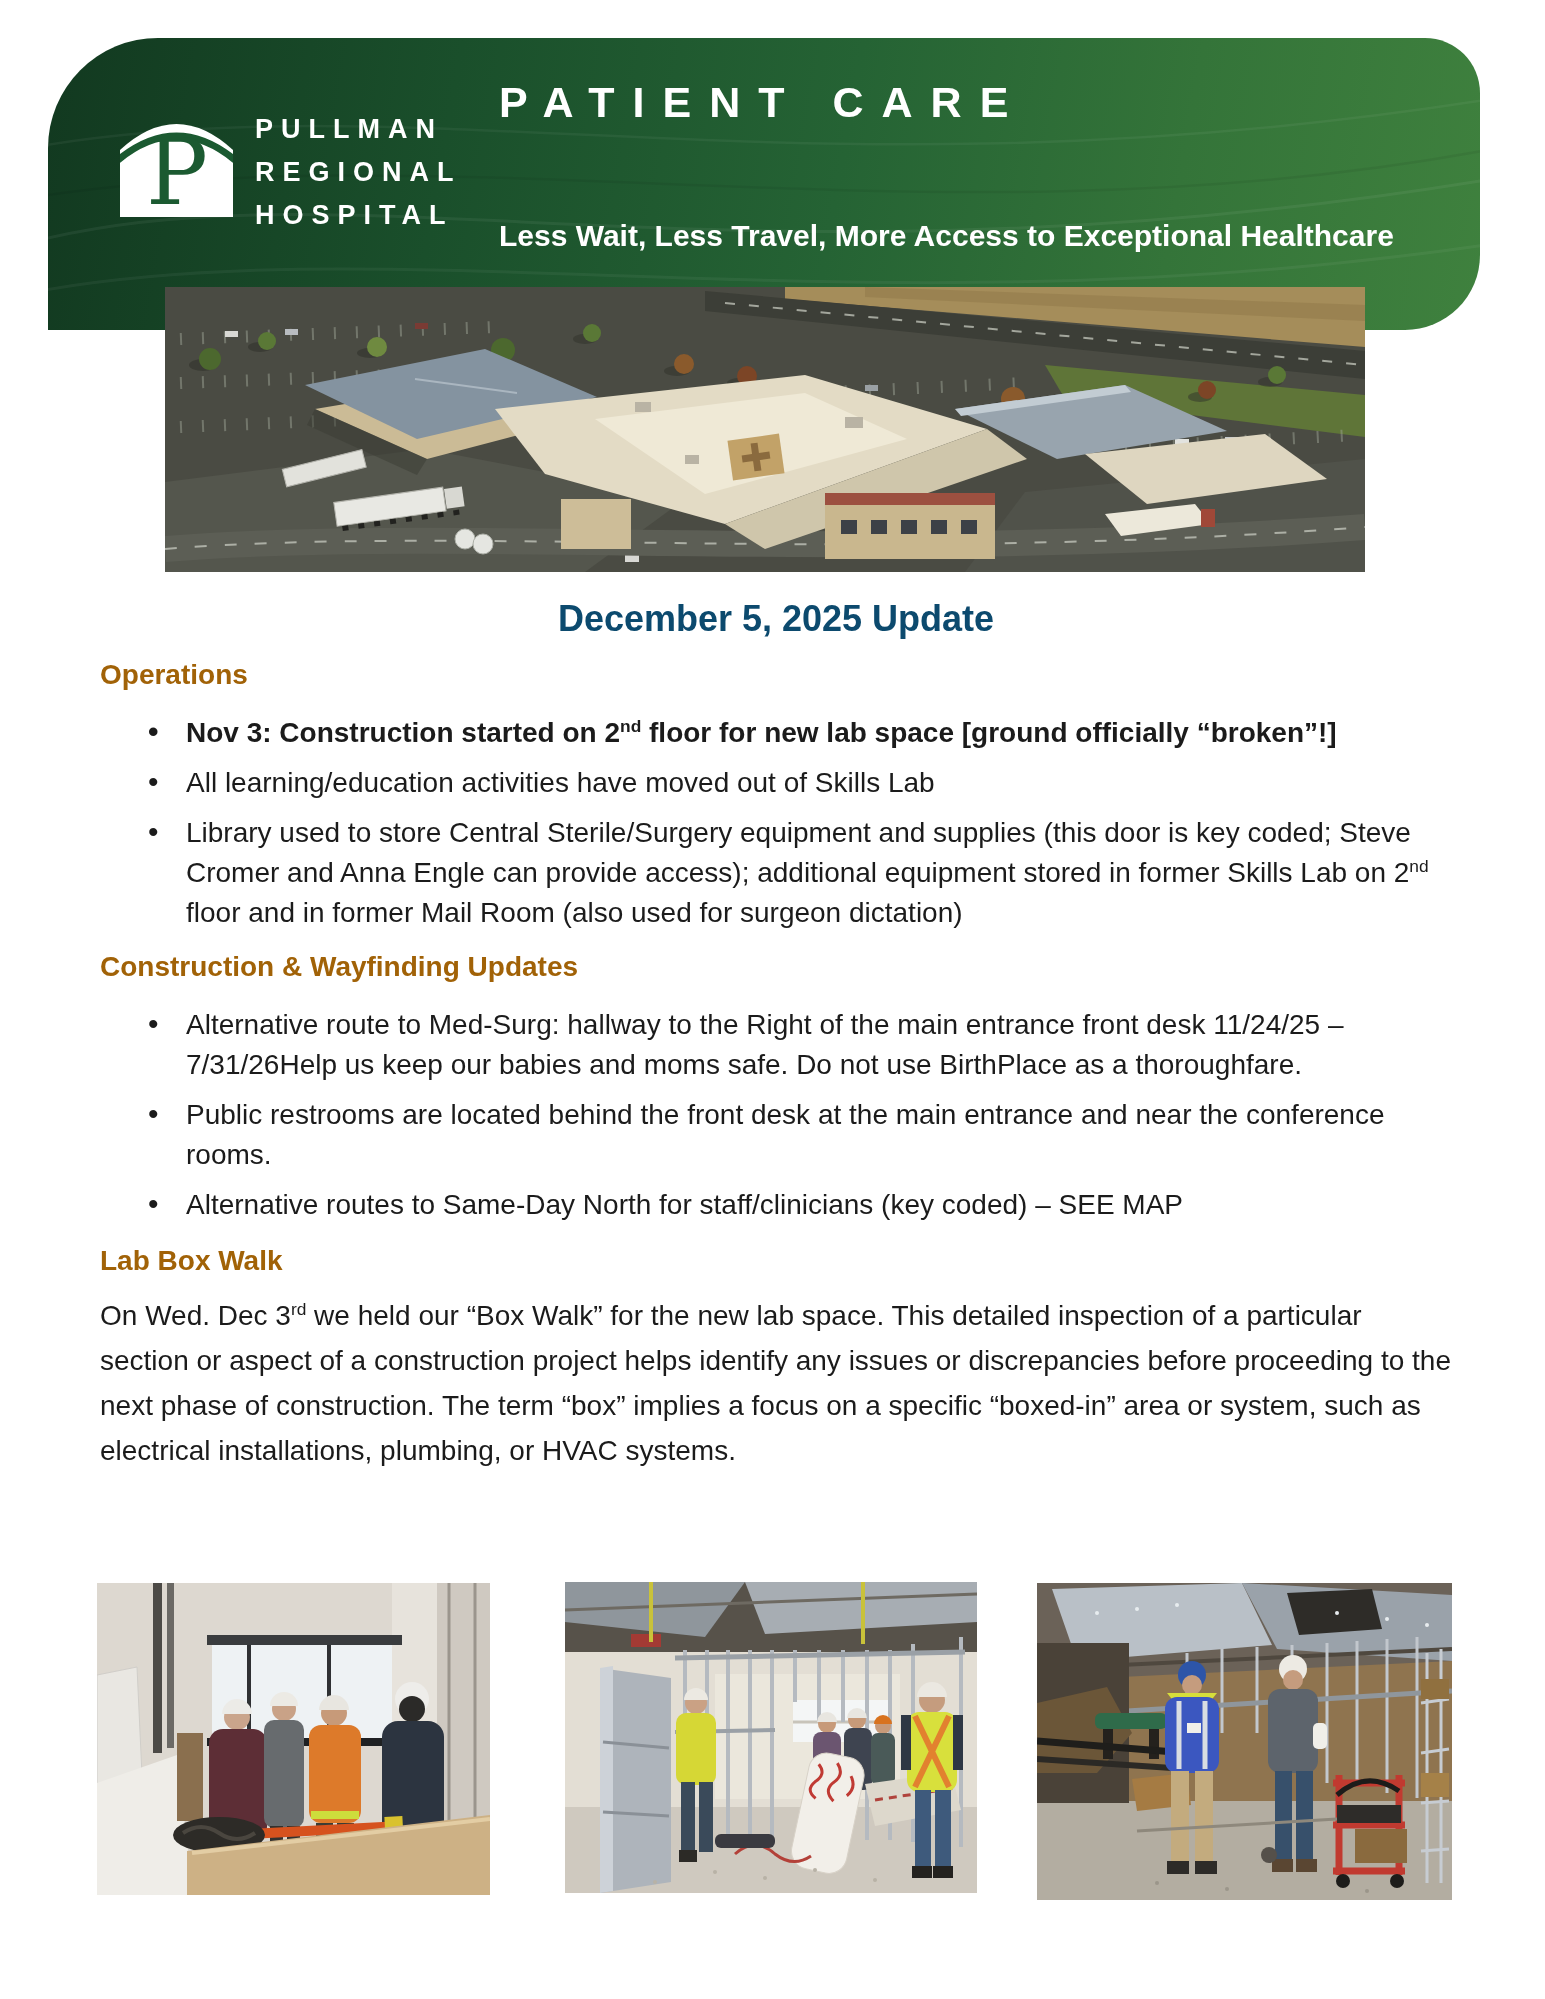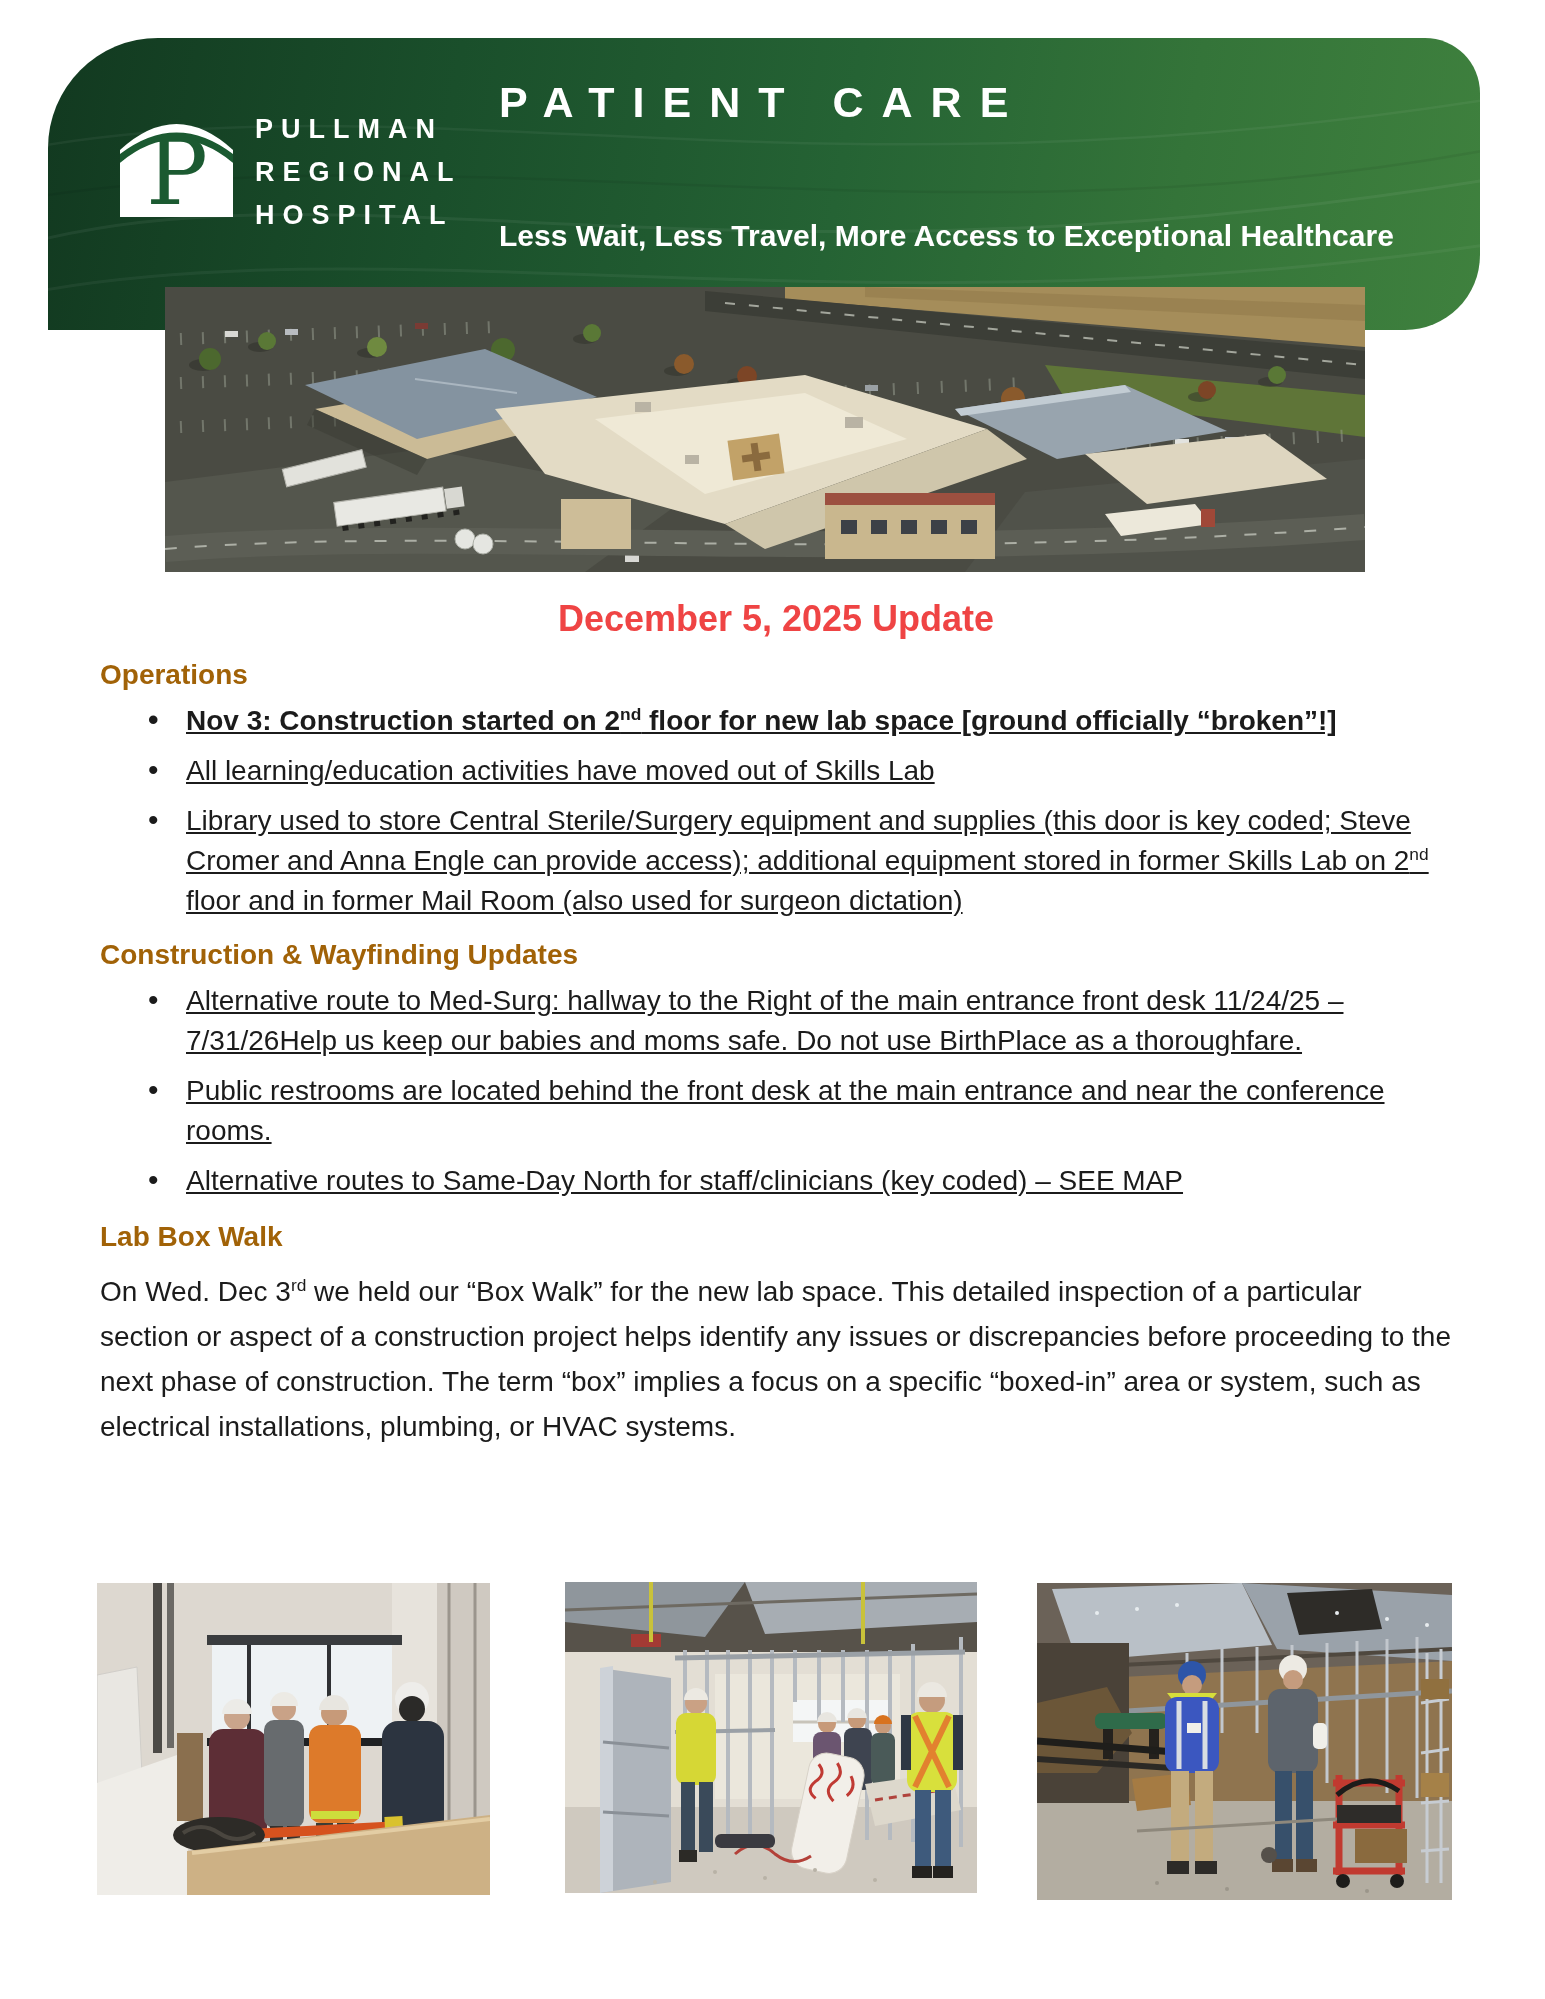--- a/index.html
+++ b/index.html
@@ -21,24 +21,24 @@
     font-size:60px;letter-spacing:19px;line-height:64px;white-space:nowrap;}
   .tagline{position:absolute;left:451px;top:180px;color:#fff;font-weight:bold;
     font-size:30px;line-height:36px;white-space:nowrap;}
 
   
   .aerial{position:absolute;left:165px;top:287px;width:1200px;height:285px;overflow:hidden;}
   .aerial svg{display:block;width:1200px;height:285px;}
 
   
   main{position:absolute;left:100px;top:597px;width:1352px;}
-  h1.date{margin:0;font-size:36px;line-height:44px;text-align:center;font-weight:bold;color:#ef4444;}
+  h1.date{margin:0;font-size:36px;line-height:44px;text-align:center;font-weight:bold;color:#0c4a6e;}
   h2{margin:14px 0 0;font-size:28px;line-height:40px;font-weight:bold;color:#a16207;}
   h2.mt-lg{margin-top:16px;}
-  ul{list-style:none;margin:6px 0 0;padding:0;text-decoration:underline;}
+  ul{list-style:none;margin:18px 0 0;padding:0;}
   li{position:relative;padding-left:86px;font-size:28px;line-height:40px;margin-bottom:10px;}
   li::before{content:"•";position:absolute;left:48px;top:-1px;font-size:30px;}
   li.bold{font-weight:bold;}
   p.body{margin:12px 0 0;font-size:28px;line-height:45px;}
   sup{font-size:62%;line-height:0;}
 
   
   .photo{position:absolute;background:#ccc;overflow:hidden;}
   .photo svg{display:block;width:100%;height:100%;}
   #photo1{left:97px;top:1583px;width:393px;height:312px;}

